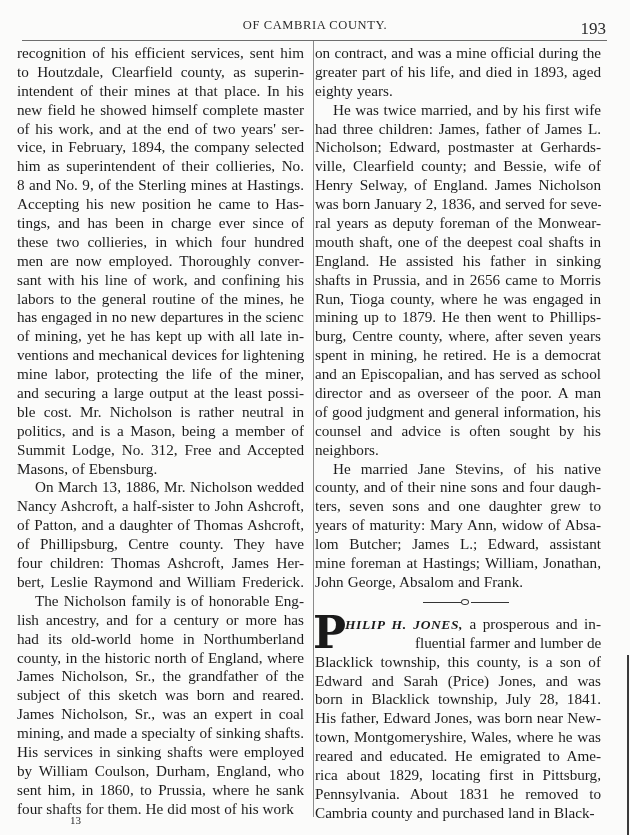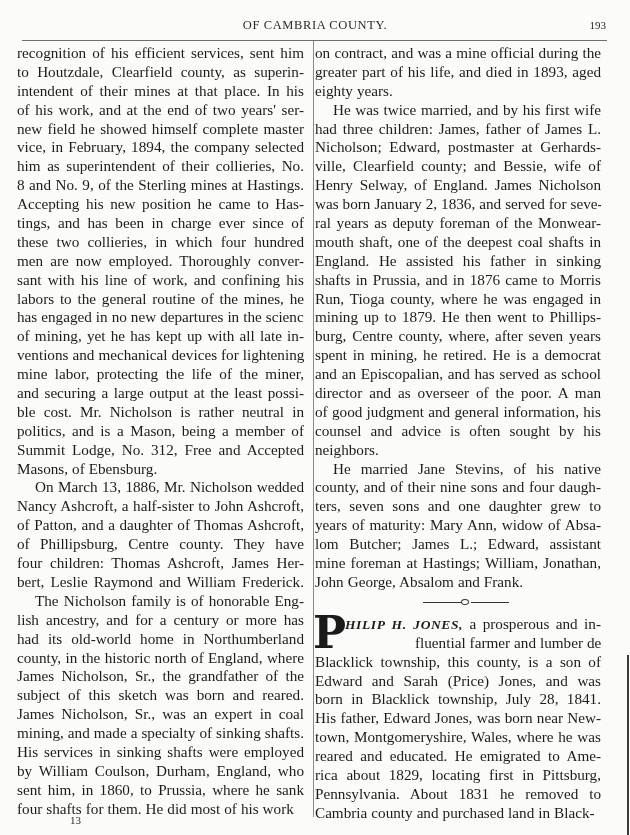--- a/index.html
+++ b/index.html
@@ -35,21 +35,21 @@
       top: 4px;
       text-align: center;
       font-size: 12.5px;
       letter-spacing: 0.6px;
       color: #2a2a2a;
     }
     .page-number {
       position: absolute;
       right: 24px;
       top: 5px;
-      font-size: 11px;
+      font-size: 17px;
       color: #2a2a2a;
     }
     .head-rule {
       position: absolute;
       top: 40px;
       left: 22px;
       width: 585px;
       height: 1px;
       background: #6e6e6e;
     }
@@ -174,22 +174,22 @@
   </div>
   <div class="head-rule"></div>
 
   <div class="col-divider"></div>
   <div class="right-edge"></div>
 
   <div class="column col-left" id="left-col">
       <span class="line">recognition of his efficient services, sent him</span>
       <span class="line">to Houtzdale, Clearfield county, as superin-</span>
       <span class="line">intendent of their mines at that place.  In his</span>
+      <span class="line">new field he showed himself complete master</span>
       <span class="line">of his work, and at the end of two years' ser-</span>
-      <span class="line">new field he showed himself complete master</span>
       <span class="line">vice, in February, 1894, the company selected</span>
       <span class="line">him as superintendent of their collieries, No.</span>
       <span class="line">8 and No. 9, of the Sterling mines at Hastings.</span>
       <span class="line">Accepting his new position he came to Has-</span>
       <span class="line">tings, and has been in charge ever since of</span>
       <span class="line">these two collieries, in which four hundred</span>
       <span class="line">men are now employed.  Thoroughly conver-</span>
       <span class="line">sant with his line of work, and confining his</span>
       <span class="line">labors to the general routine of the mines, he</span>
       <span class="line">has engaged in no new departures in the science</span>
@@ -228,21 +228,21 @@
         <span class="line last">eighty years.</span>
         <span class="line indent">He was twice married, and by his first wife</span>
         <span class="line">had three children: James, father of James L.</span>
         <span class="line">Nicholson; Edward, postmaster at Gerhards-</span>
         <span class="line">ville, Clearfield county; and Bessie, wife of</span>
         <span class="line">Henry Selway, of England.  James Nicholson</span>
         <span class="line">was born January 2, 1836, and served for seve-</span>
         <span class="line">ral years as deputy foreman of the Monwear-</span>
         <span class="line">mouth shaft, one of the deepest coal shafts in</span>
         <span class="line">England.  He assisted his father in sinking</span>
-        <span class="line">shafts in Prussia, and in 1876 came to Morris</span>
+        <span class="line">shafts in Prussia, and in 2656 came to Morris</span>
         <span class="line">Run, Tioga county, where he was engaged in</span>
         <span class="line">mining up to 1879.  He then went to Phillips-</span>
         <span class="line">burg, Centre county, where, after seven years</span>
         <span class="line">spent in mining, he retired.  He is a democrat</span>
         <span class="line">and an Episcopalian, and has served as school</span>
         <span class="line">director and as overseer of the poor.  A man</span>
         <span class="line">of good judgment and general information, his</span>
         <span class="line">counsel and advice is often sought by his</span>
         <span class="line last">neighbors.</span>
         <span class="line indent">He married Jane Stevins, of his native</span>

